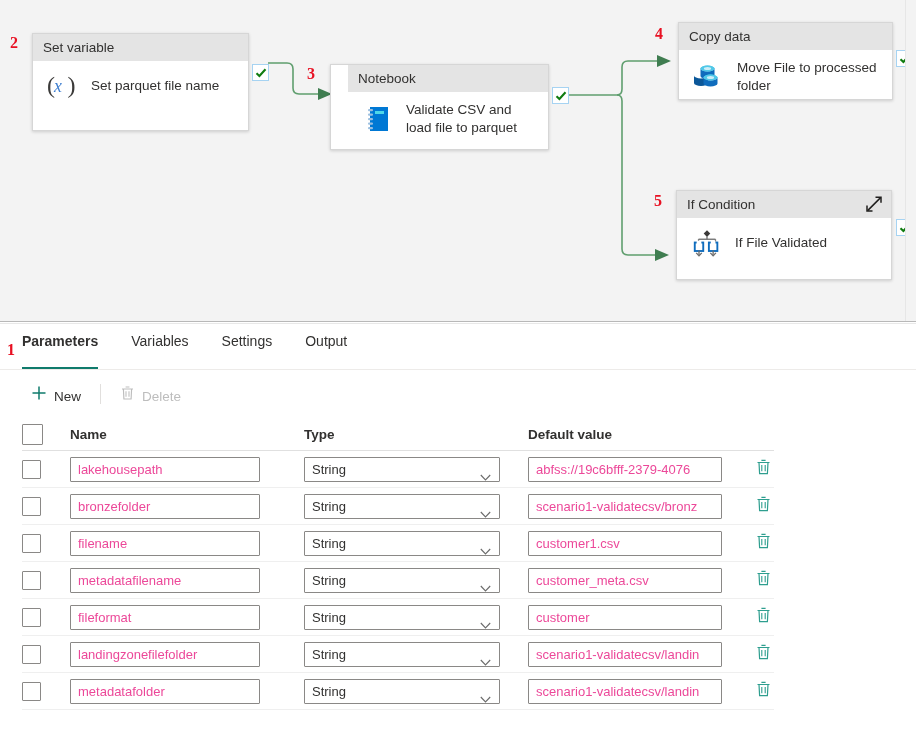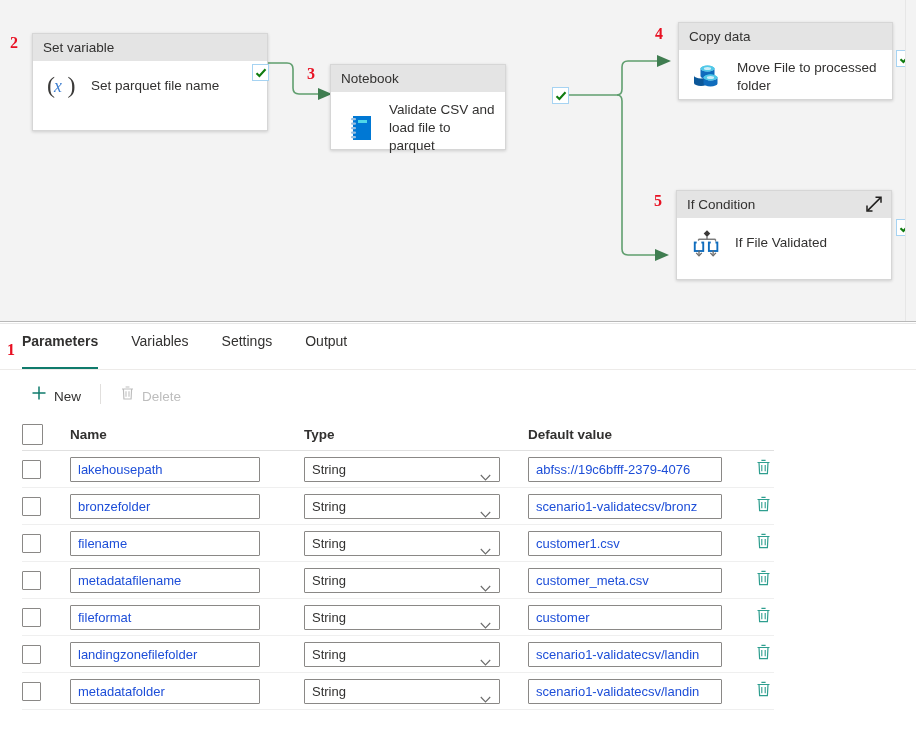--- a/index.html
+++ b/index.html
@@ -209,21 +209,21 @@
     cursor: pointer;
   }
   .cbox.hdr { width: 21px; height: 21px; }
 
   .tinput {
     width: 190px;
     height: 25px;
     border: 1px solid #8a8886;
     background: #fff;
     font-size: 13px;
-    color: #1d4ed8;
+    color: #ec4899;
     padding: 0 7px;
     font-family: "Liberation Sans", sans-serif;
     border-radius: 1px;
     line-height: 23px;
     overflow: hidden;
     white-space: nowrap;
     cursor: text;
   }
   .tinput.val { width: 194px; }
   .tsel {
@@ -258,21 +258,21 @@
     <path d="M568,95 L617,95" fill="none" stroke="#5f9e6e" stroke-width="1.6"></path>
 
     <path d="M617,95 Q622,95 622,89 L622,67 Q622,61 628,61 L660,61" fill="none" stroke="#5f9e6e" stroke-width="1.6"></path>
     <polygon points="657,55 671,61 657,67" fill="#3f7d50"></polygon>
 
     <path d="M617,95 Q622,95 622,101 L622,249 Q622,255 628,255 L658,255" fill="none" stroke="#5f9e6e" stroke-width="1.6"></path>
     <polygon points="655,249 669,255 655,261" fill="#3f7d50"></polygon>
   </svg>
 
   <div class="step-num" style="left:10px; top:34px;">2</div>
-  <div class="node" style="left:32px; top:33px; width:236px; height:98px;">
+  <div class="node" style="left:32px; top:33px; width:217px; height:98px;">
     <div class="node-header">
       <span>Set variable</span>
     </div>
     <div class="node-body">
       <span class="node-icon">
         <svg width="36" height="30" viewBox="0 0 36 30">
           <text x="0" y="23" font-family="Liberation Serif, serif" font-size="27" fill="#3b3a39">(</text>
           <text x="8" y="22" font-family="Liberation Serif, serif" font-style="italic" font-size="20" fill="#3f7fd0">x</text>
           <text x="23" y="23" font-family="Liberation Serif, serif" font-size="27" fill="#3b3a39">)</text>
         </svg>
@@ -280,21 +280,21 @@
       <span class="node-label">Set parquet file name</span>
     </div>
   </div>
   <div class="check-badge" style="left:252px; top:64px;">
     <svg width="12" height="12" viewBox="0 0 12 12">
         <path d="M1.5,6.2 L4.4,9 L10.5,2.2" fill="none" stroke="#107c10" stroke-width="2.1"></path>
       </svg>
   </div>
 
   <div class="step-num" style="left:307px; top:65px;">3</div>
-  <div class="node" style="left:330px; top:64px; width:176px; height:86px;">
+  <div class="node" style="left:330px; top:64px; width:219px; height:86px;padding-left:17px;">
     <div class="node-header">
       <span>Notebook</span>
     </div>
     <div class="node-body">
       <span class="node-icon">
         <svg width="30" height="30" viewBox="0 0 30 30">
           <rect x="7" y="3" width="18" height="24" fill="#0078d4"></rect>
           <rect x="5" y="5" width="5" height="2.2" rx="1" fill="#9bbfe0"></rect>
           <rect x="5" y="9.5" width="5" height="2.2" rx="1" fill="#9bbfe0"></rect>
           <rect x="5" y="14" width="5" height="2.2" rx="1" fill="#9bbfe0"></rect>

